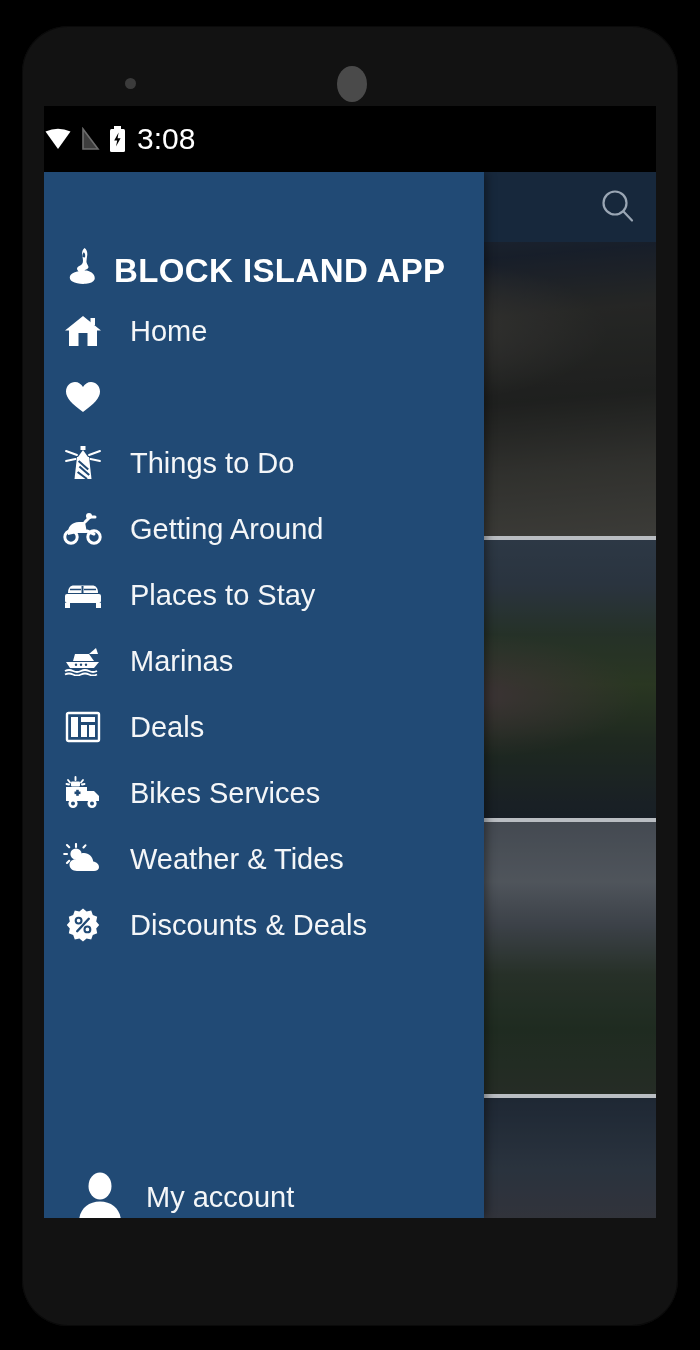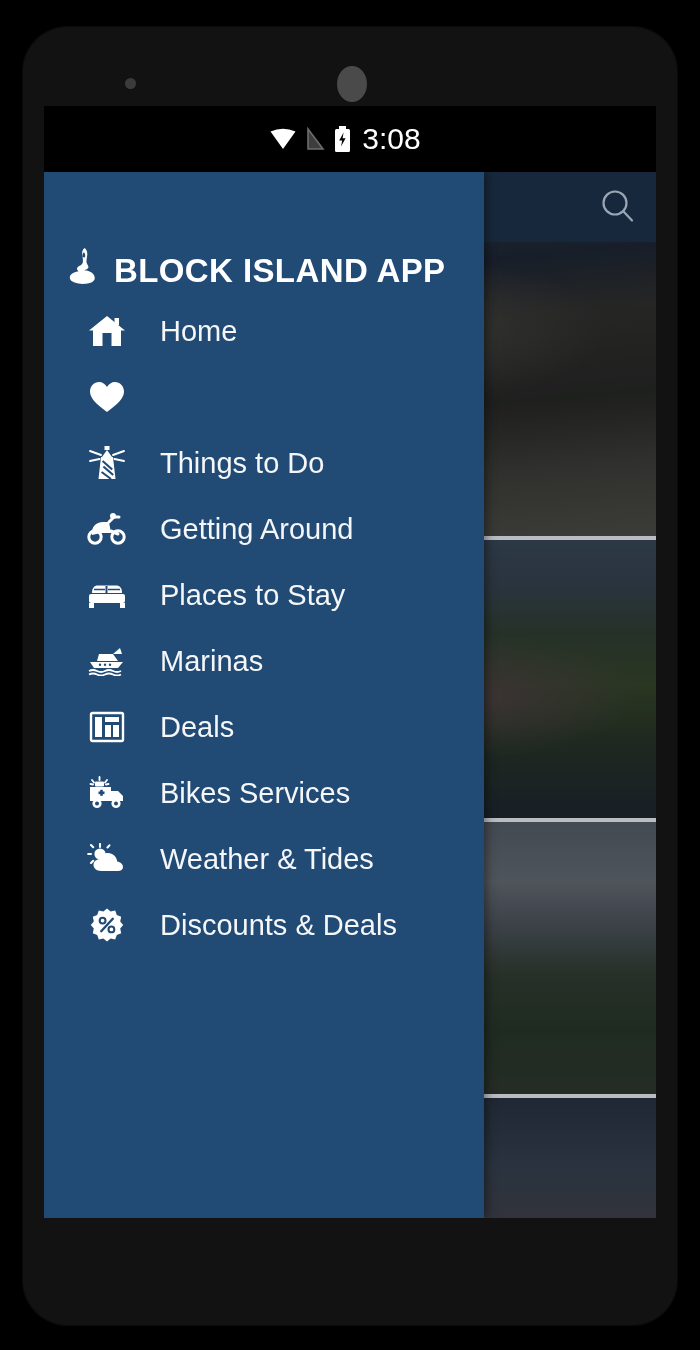--- a/index.html
+++ b/index.html
@@ -55,21 +55,21 @@
 
   
   #status-bar {
     position: absolute;
     left: 0; top: 0;
     width: 100%;
     height: 66px;
     background: #000000;
     display: flex;
     align-items: center;
-    justify-content: center;
+    justify-content: flex-start;
     padding-right: 10px;
     gap: 9px;
   }
   .sb-icon { display: block; }
   #status-time {
     color: #ffffff;
     font-size: 30px;
     font-weight: 500;
     letter-spacing: 0px;
     margin-left: 2px;
@@ -172,22 +172,22 @@
     white-space: nowrap;
   }
 
   #menu-list {
     margin-top: 8px;
   }
   .menu-item {
     display: flex;
     align-items: center;
     height: 66px;
-    padding-left: 36px;
-    gap: 10px;
+    padding-left: 12px;
+    gap: 4px;
     cursor: pointer;
   }
   .menu-icon {
     width: 54px;
     min-width: 54px;
     display: flex;
     align-items: center;
     justify-content: center;
   }
   .menu-label {
@@ -436,16 +436,25 @@
               <circle cx="13.6" cy="13.6" r="2.9" fill="none" stroke="#214a75" stroke-width="2.1"></circle>
               <circle cx="22.4" cy="22.4" r="2.9" fill="none" stroke="#214a75" stroke-width="2.1"></circle>
               <line x1="23.8" y1="11.8" x2="12.2" y2="24.2" stroke="#214a75" stroke-width="2.4" stroke-linecap="round"></line>
             </svg>
           </span>
           <span class="menu-label">Discounts &amp; Deals</span>
         </div>
 
       </div>
 
+      <div id="account-row">
+        <span id="account-icon-wrap">
+          <svg width="54" height="54" viewBox="0 0 54 54">
+            <ellipse cx="27" cy="16" rx="11.5" ry="13.5" fill="#ffffff"></ellipse>
+            <path d="M6 52 C6 39.5 14.8 31.5 27 31.5 C39.2 31.5 48 39.5 48 52 Z" fill="#ffffff"></path>
+          </svg>
+        </span>
+        <span id="account-label">My account</span>
+      </div>
 
     </div>
   </div>
 </div>
 
 </body></html>

